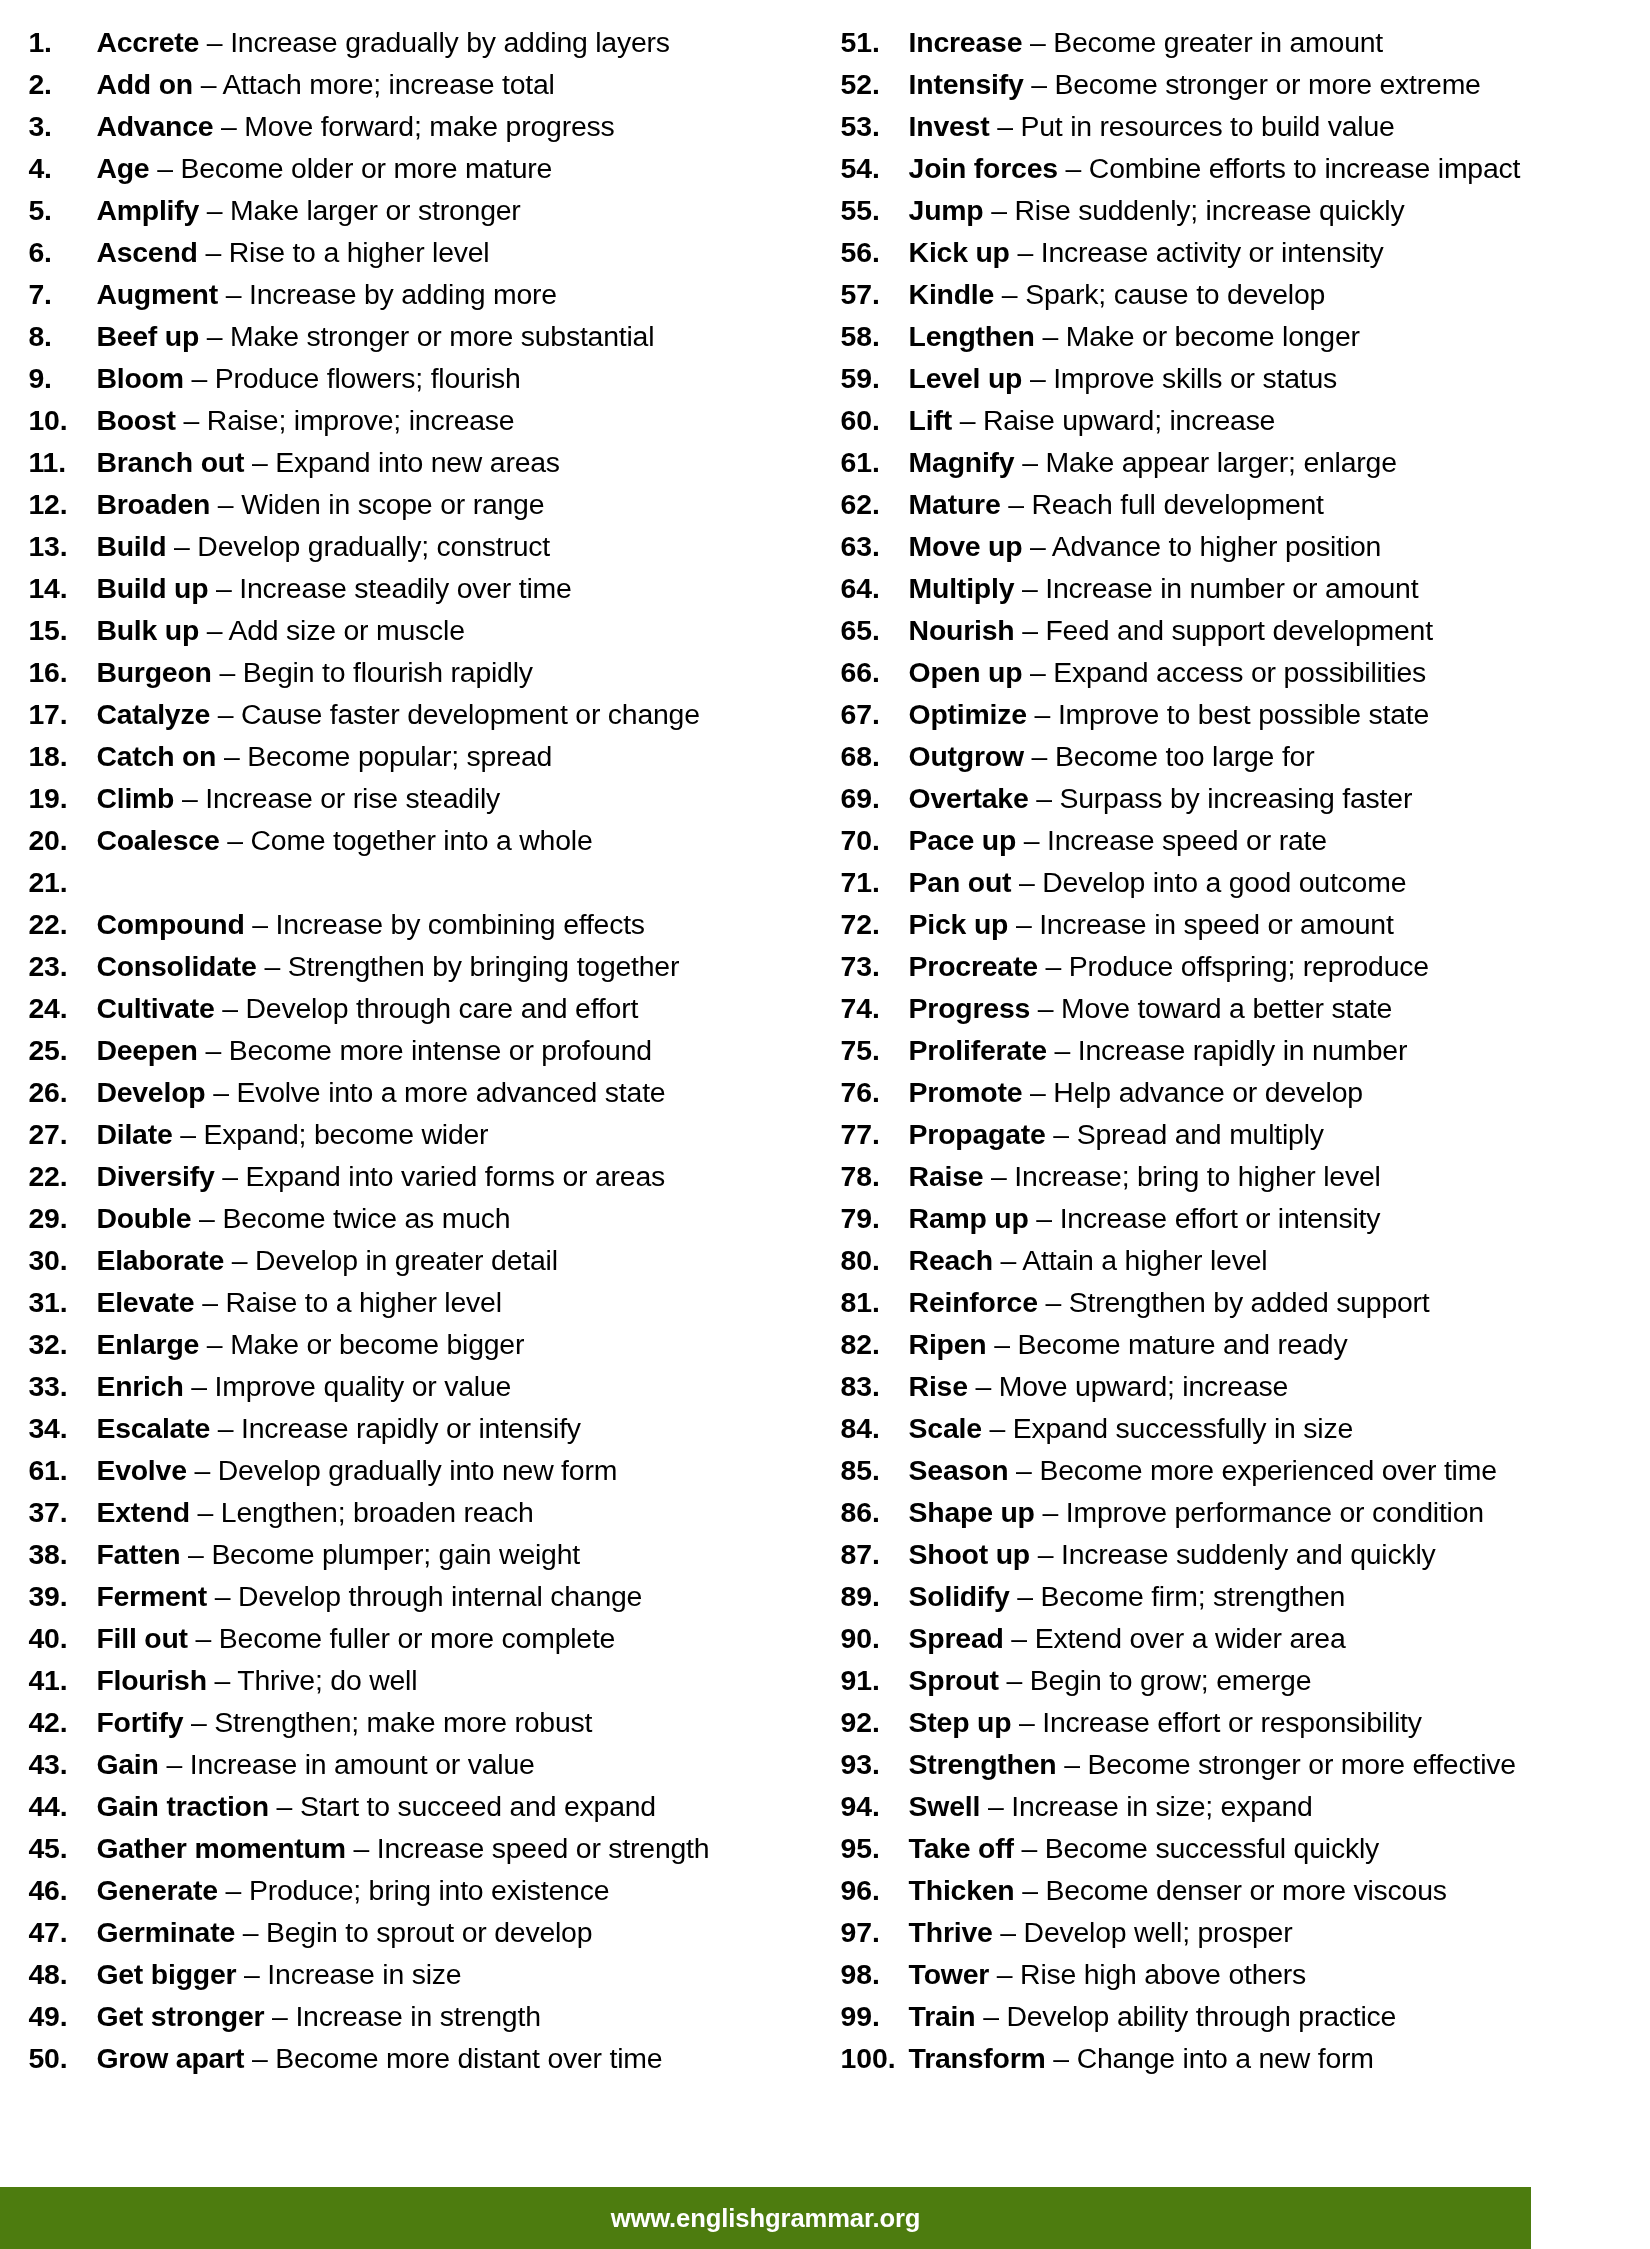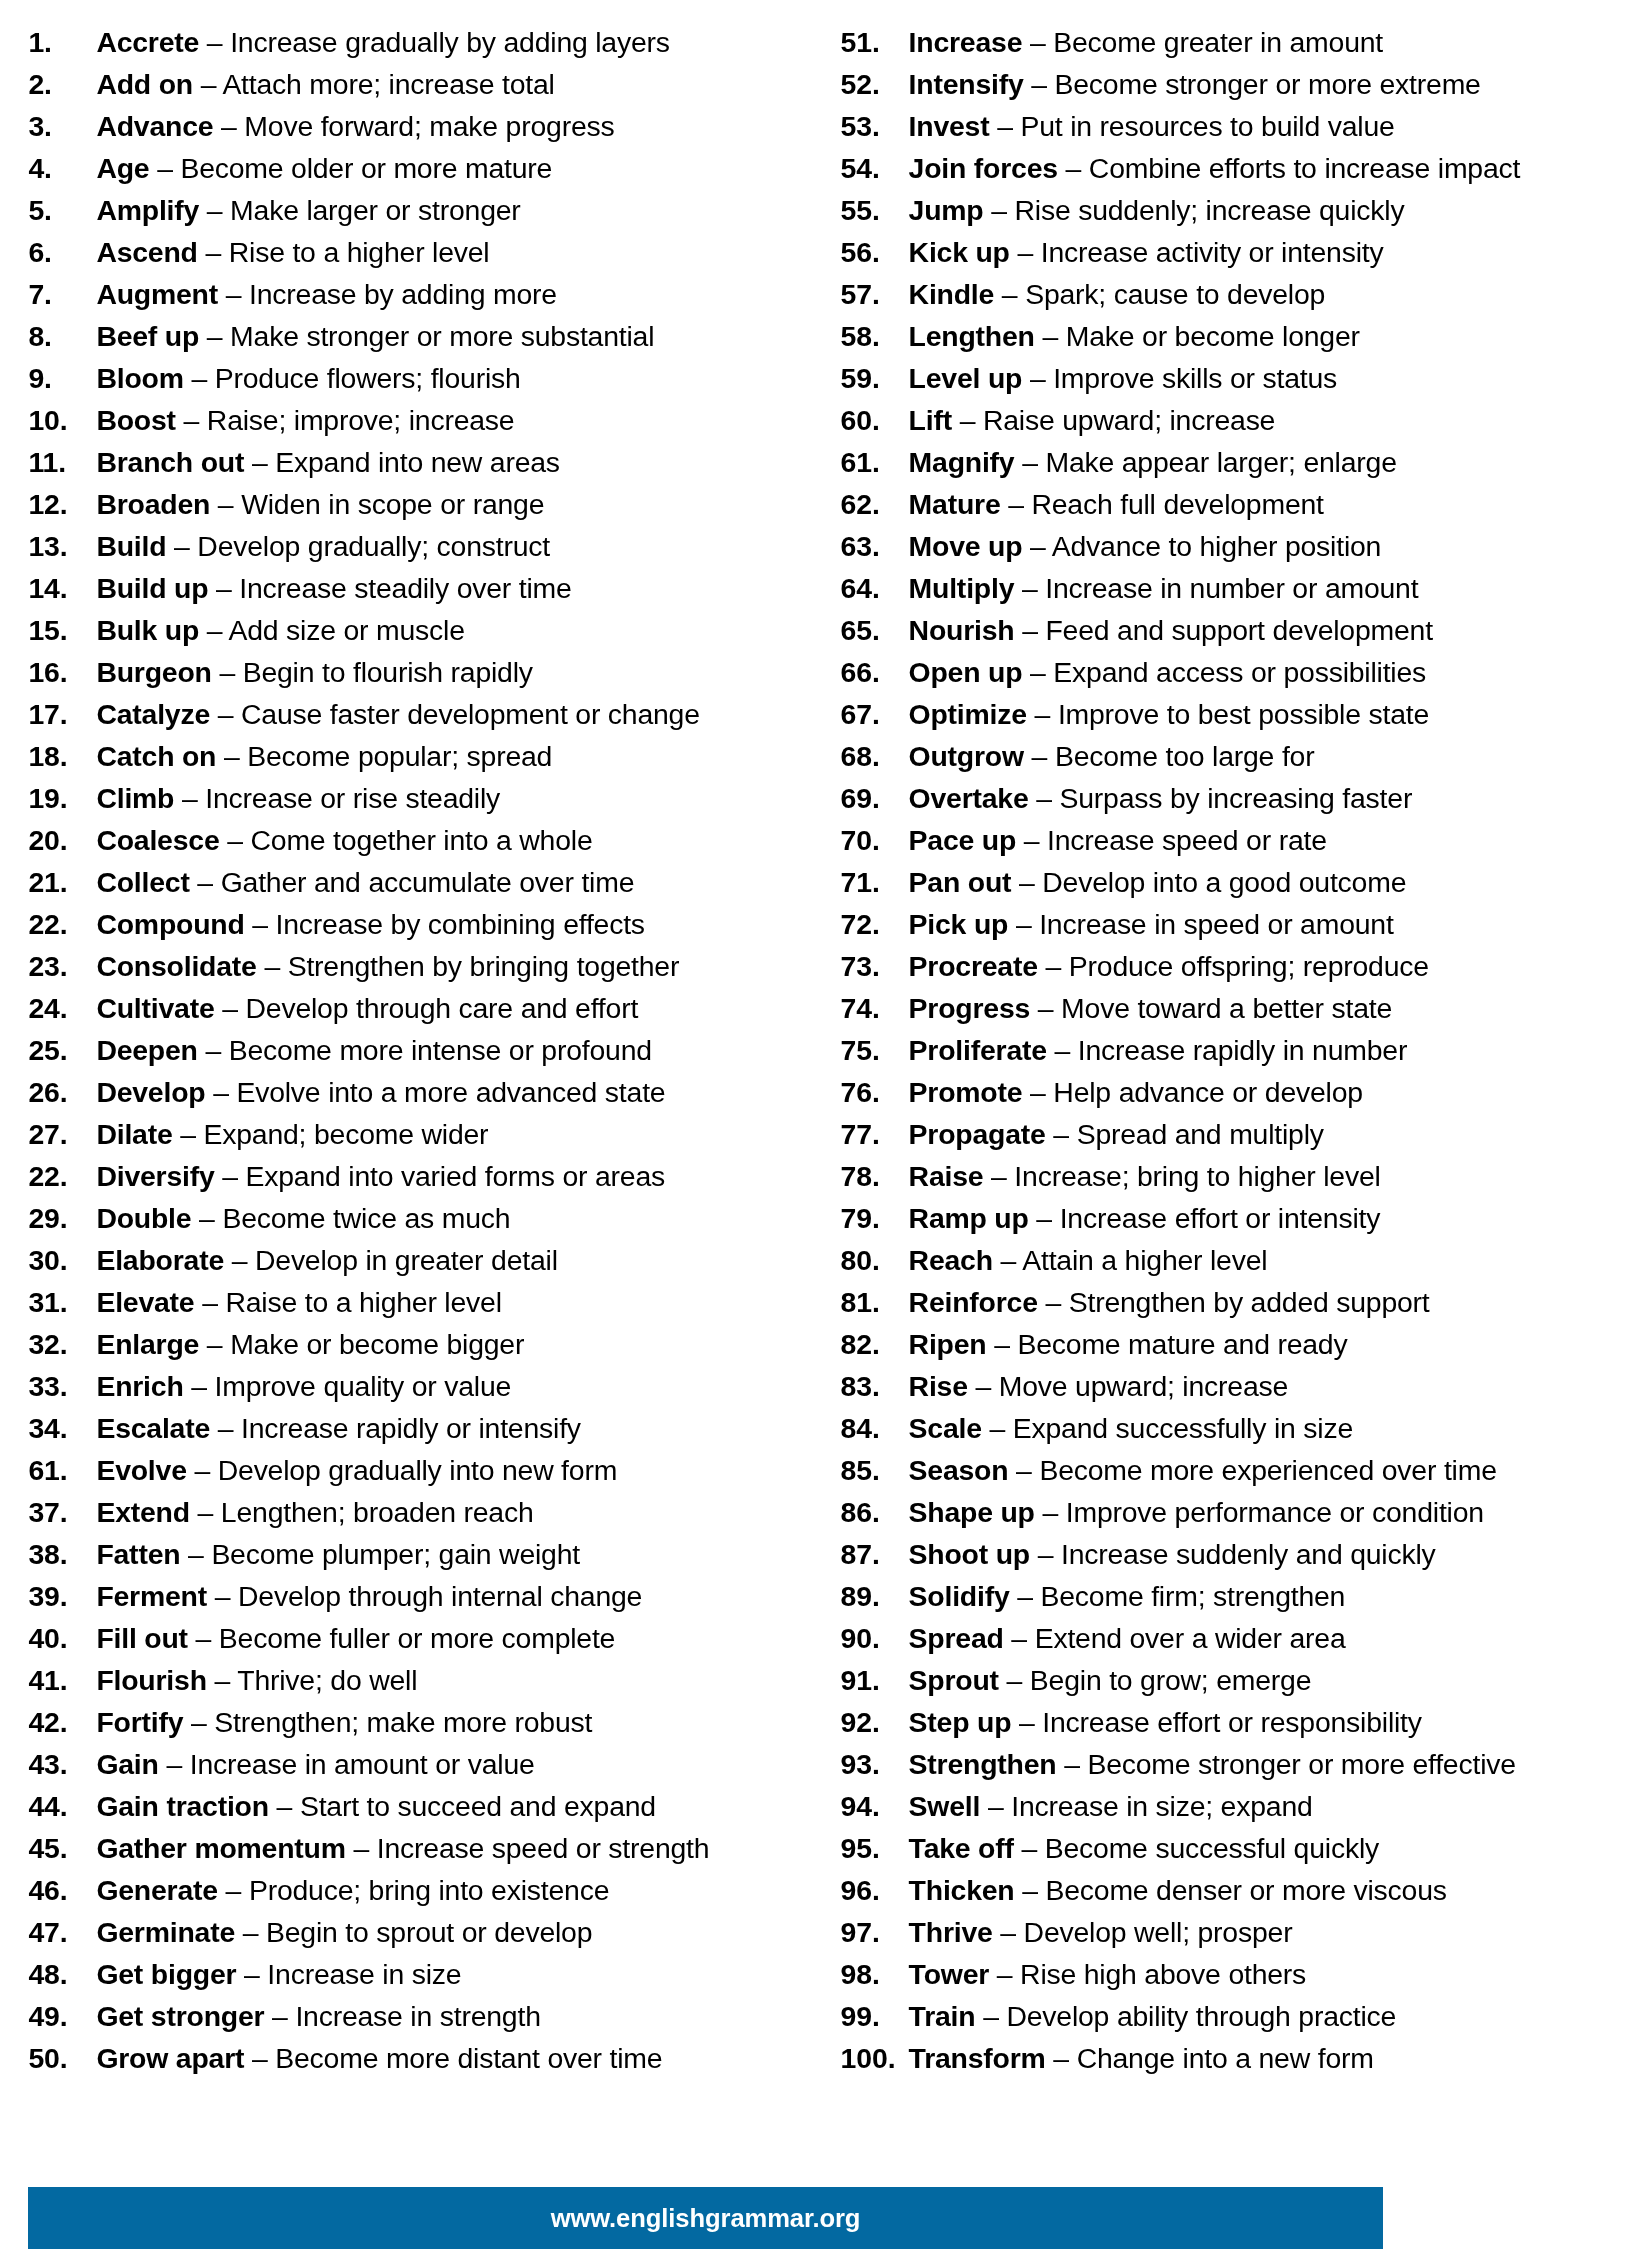--- a/index.html
+++ b/index.html
@@ -69,27 +69,26 @@
     font-weight: normal;
   }
   .vdef {
     font-weight: normal;
   }
 
   .footer {
     position: absolute;
     left: 0;
     top: 2187px;
-    width: 1355px;
+    width: 1531px;
     height: 63px;
-    background: #0369a1;
+    background: #4d7c0f;
     display: flex;
     align-items: center;
     justify-content: center;
-    margin-left: 28px;
   }
   .footer-text {
     color: #ffffff;
     font-weight: bold;
     font-size: 25.6px;
     letter-spacing: -0.1px;
     font-family: "Liberation Sans", "DejaVu Sans", sans-serif;
   }
 </style>
 </head>
@@ -175,21 +174,20 @@
           <li class="vitem">
             <span class="vnum">19.</span>
             <span class="vbody"><span class="vterm">Climb</span> <span class="vdash">–</span> <span class="vdef">Increase or rise steadily</span></span>
           </li>
           <li class="vitem">
             <span class="vnum">20.</span>
             <span class="vbody"><span class="vterm">Coalesce</span> <span class="vdash">–</span> <span class="vdef">Come together into a whole</span></span>
           </li>
           <li class="vitem">
             <span class="vnum">21.</span>
-            <span class="vbody"><span class="vterm">Collect</span> <span class="vdash">–</span> <span class="vdef">Gather and accumulate over time</span></span>
           </li>
           <li class="vitem">
             <span class="vnum">22.</span>
             <span class="vbody"><span class="vterm">Compound</span> <span class="vdash">–</span> <span class="vdef">Increase by combining effects</span></span>
           </li>
           <li class="vitem">
             <span class="vnum">23.</span>
             <span class="vbody"><span class="vterm">Consolidate</span> <span class="vdash">–</span> <span class="vdef">Strengthen by bringing together</span></span>
           </li>
           <li class="vitem">

